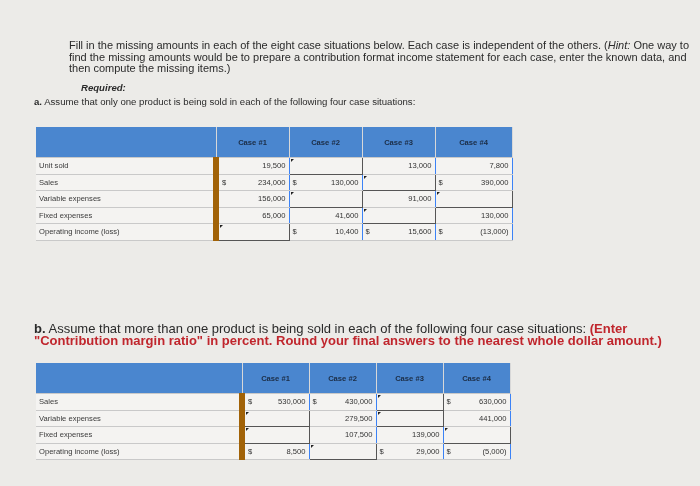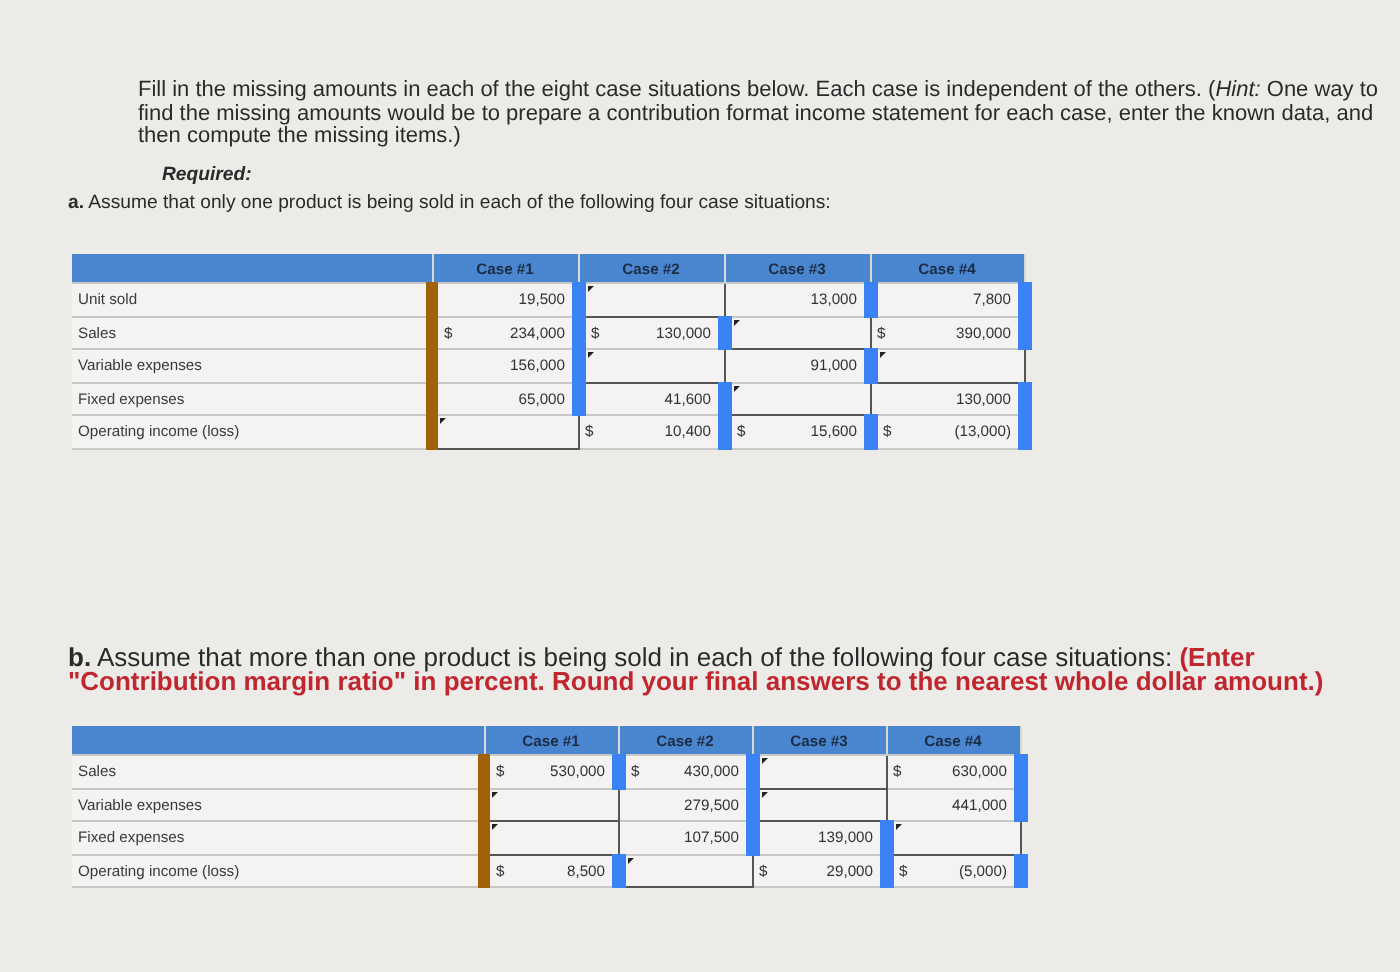--- a/index.html
+++ b/index.html
@@ -37,29 +37,29 @@
     color:#333;
     table-layout:fixed;
   }
   table.grid td, table.grid th {
     padding:0 3px; height:15.5px;
     border-bottom:1px solid #c9c9c9;
     white-space:nowrap;
   }
   table.grid th {
     background:#4a86cf; color:#1b2c44; font-weight:bold;
-    text-align:center; height:14px;
+    text-align:center; height:30px;
     border-right:1px solid #d8d8d8;
   }
   table.grid td.label {
     background:#f4f3f1; text-align:left; color:#3a3a3a;
     border-right:6px solid #a16207;
   }
   td.cur { text-align:left; width:10px; padding-left:5px; background:#f4f3f1; }
-  td.val { text-align:right; background:#f4f3f1; border-right:7px solid #3b82f6; }
+  td.val { text-align:right; background:#f4f3f1; border-right:1px solid #3b82f6; }
   td.inp {
     background:#f4f3f1;
     border:1.5px solid #555 !important;
     position:relative;
   }
   td.inp::before {
     content:""; position:absolute; left:1px; top:1px;
     width:0; height:0;
     border-left:3px solid #222; border-bottom:3px solid transparent;
   }

